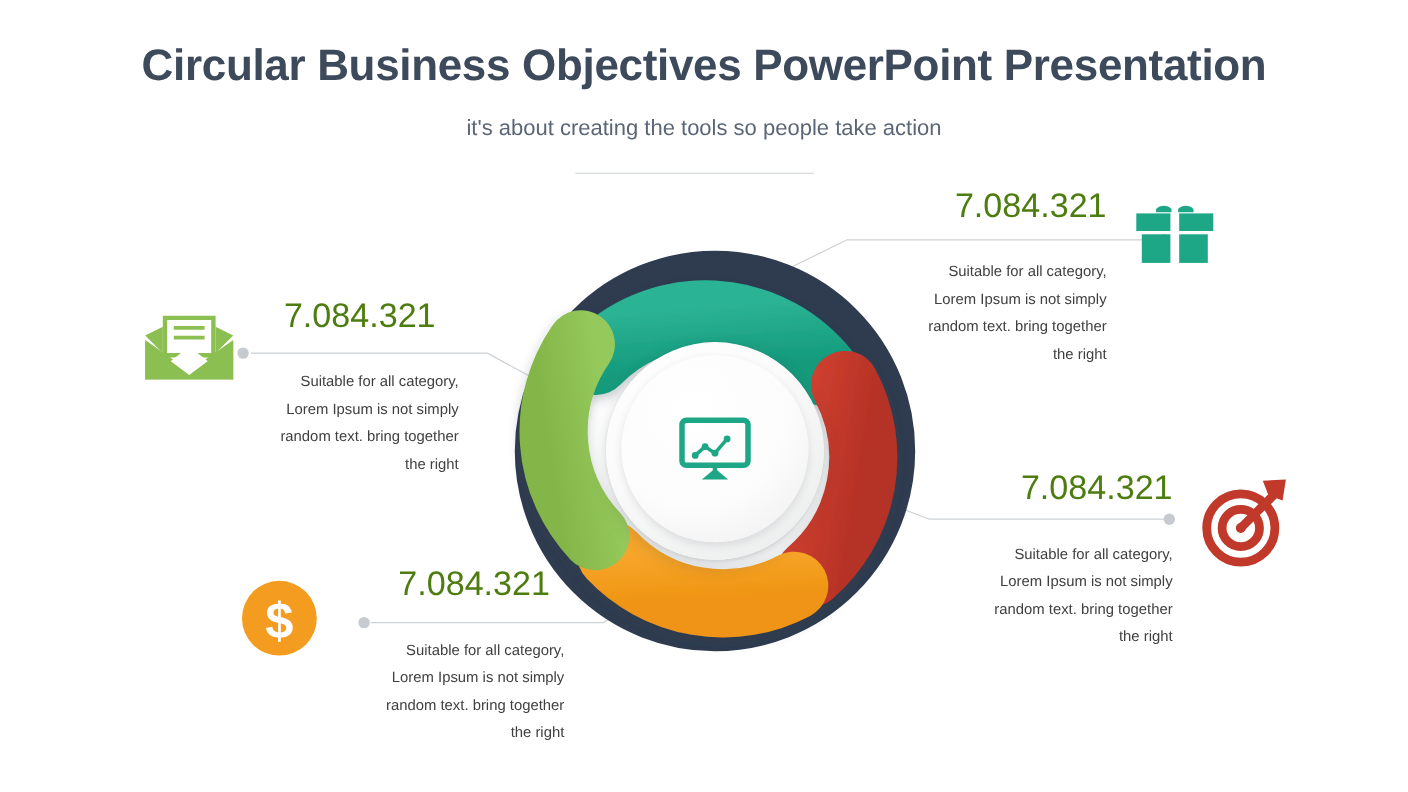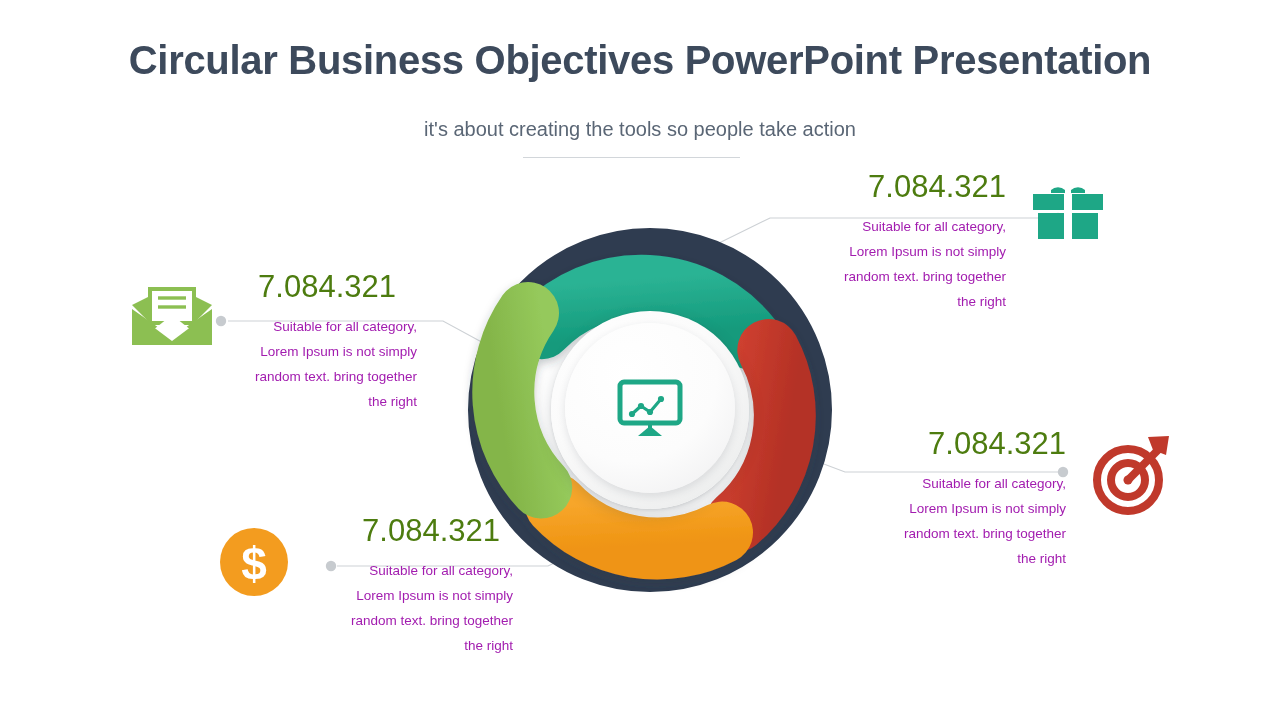--- a/index.html
+++ b/index.html
@@ -31,21 +31,21 @@
     width: 1280px;
     text-align: center;
     font-size: 40px;
     font-weight: bold;
     letter-spacing: -0.3px;
     color: #3d4a5c;
     white-space: nowrap;
   }
   .subtitle {
     position: absolute;
-    left: 0; top: 118px;
+    left: 0; top: 106px;
     width: 1280px;
     text-align: center;
     font-size: 20px;
     font-weight: normal;
     color: #5a6675;
   }
   .header-divider {
     position: absolute;
     left: 523px;
     top: 157px;
@@ -106,24 +106,24 @@
   
   .callout { position: absolute; }
   .callout .value {
     font-size: 31px;
     font-weight: normal;
     color: #4d7c0f;
     line-height: 1.0;
     white-space: nowrap;
   }
   .callout .body {
-    margin-top: 12px;
+    margin-top: 32px;
     font-size: 13.5px;
     line-height: 25px;
-    color: #a21caf;
+    color: #404040;
   }
   .callout .body div { white-space: nowrap; }
 
   .ca-left   { left: 113px; top: 271px; width: 304px; text-align: right; }
   .ca-left .value { padding-right: 21px; }
 
   .ca-topright { left: 800px; top: 171px; width: 206px; text-align: right; }
 
   .ca-botright { left: 860px; top: 428px; width: 206px; text-align: right; }
 

